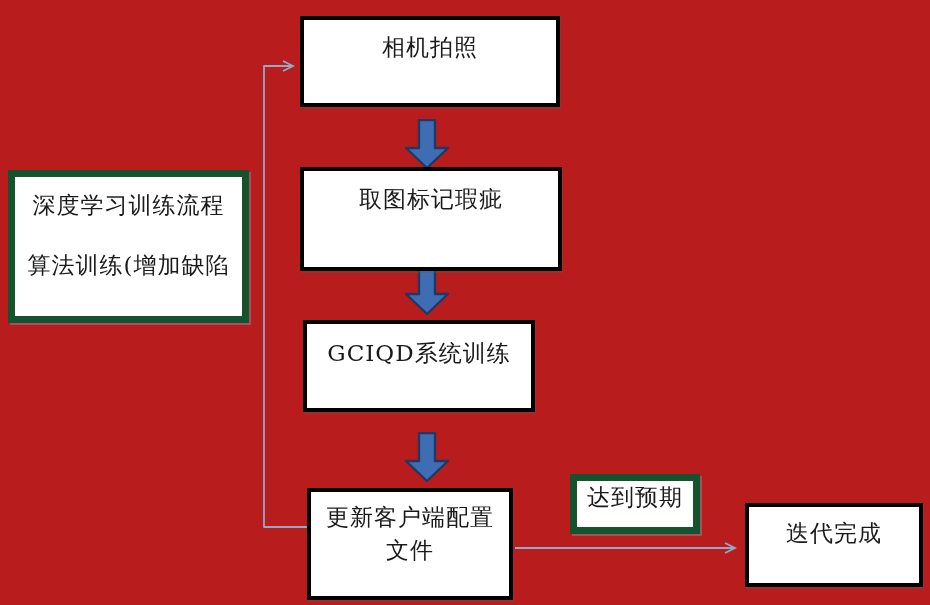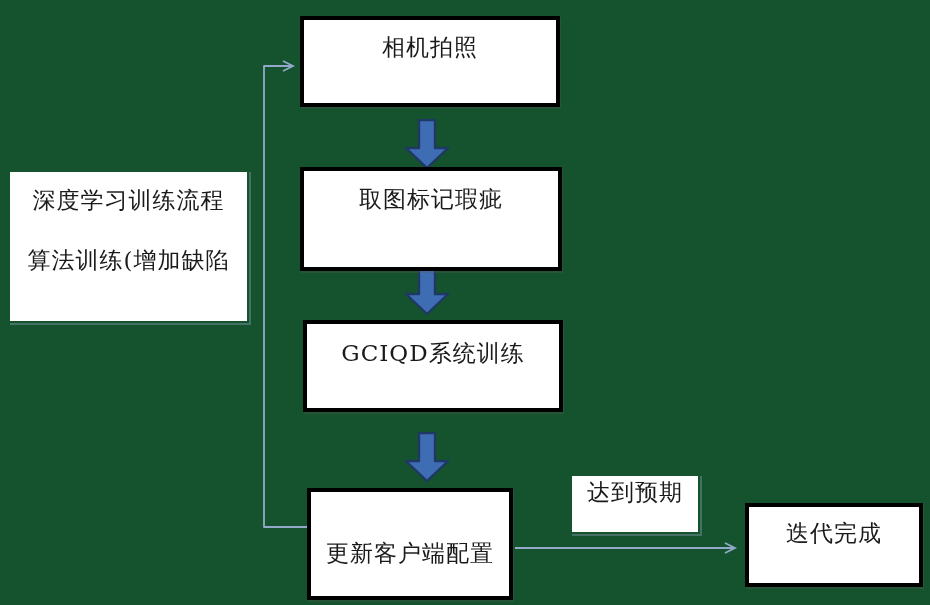--- a/index.html
+++ b/index.html
@@ -1,20 +1,20 @@
 <!DOCTYPE html>
 <html><head>
 <meta charset="utf-8">
 <style>
   html, body { margin: 0; padding: 0; background: #ffffff; }
   #canvas {
     position: relative;
     width: 930px;
     height: 605px;
-    background: #14532d;
+    background: #b91c1c;
     font-family: "DejaVu Serif", "Liberation Serif", serif;
     color: #1a1a1a;
     overflow: hidden;
   }
   svg.overlay {
     position: absolute;
     left: 0; top: 0;
     width: 930px; height: 605px;
     z-index: 1;
   }
@@ -23,35 +23,35 @@
     box-sizing: border-box;
     background: #ffffff;
     text-align: center;
     z-index: 2;
   }
   .thick {
     border: 4px solid #000000;
     box-shadow: 1px 2px 0 rgba(90,90,90,0.30);
   }
   .light {
-    border: 2px solid #14532d;
+    border: 7px solid #14532d;
     box-shadow: 2px 2px 0 rgba(130,150,175,0.45);
   }
   .lbl {
     font-size: 23px;
     letter-spacing: 1px;
     line-height: 30px;
     display: block;
   }
   .line { display: block; height: 30px; font-size: 23px; letter-spacing: 1px; line-height: 30px; }
-  .line-tall { height: 33px; line-height: 33px; margin-top: 36px; }
+  .line-tall { height: 33px; line-height: 33px; }
   
   #node-camera        { left: 300px; top: 16px;  width: 260px; height: 91px;  padding-top: 12px; }
   #node-mark-defects  { left: 300px; top: 167px; width: 262px; height: 104px;  padding-top: 13px; }
-  #node-gciqd         { left: 303px; top: 320px; width: 260px; height: 92px;  padding-top: 14px; }
+  #node-gciqd         { left: 303px; top: 320px; width: 232px; height: 92px;  padding-top: 14px; }
   #node-update        { left: 307px; top: 488px; width: 206px; height: 112px; padding-top: 9px; }
   #node-done          { left: 745px; top: 503px; width: 178px; height: 84px;  padding-top: 11px; }
   #side-note          { left: 8px;   top: 170px; width: 241px; height: 153px; padding-top: 13px; }
   #edge-label         { left: 570px; top: 474px; width: 130px; height: 60px;  padding-top: 1px; }
   .block-arrow {
     position: absolute;
     z-index: 2;
     left: 403px;
     width: 48px;
     height: 50px;

